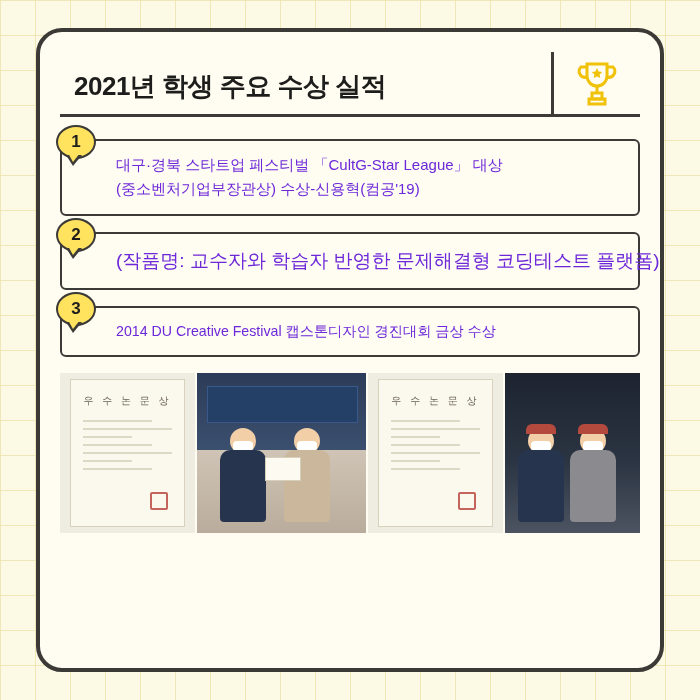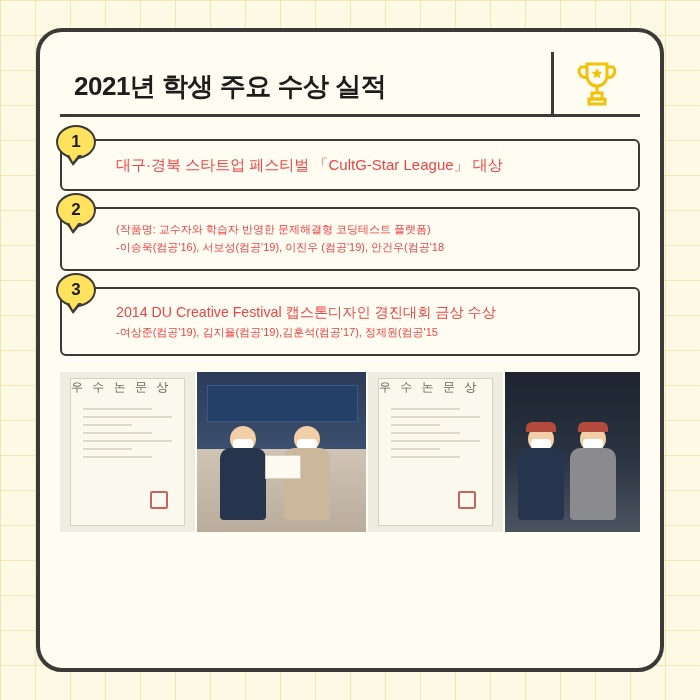--- a/index.html
+++ b/index.html
@@ -120,24 +120,24 @@
     width: 0;
     height: 0;
     border-left: 5px solid transparent;
     border-right: 7px solid transparent;
     border-top: 9px solid #ffe25e;
     z-index: 2;
   }
   .entry-line {
     font-size: 14.2px;
     line-height: 1.62;
-    color: #ef4444;
+    color: #6d28d9;
     white-space: nowrap;
   }
-  .entry-line.small { font-size: 11px; }
+  .entry-line.small { font-size: 19px; }
   .entry-1 .entry-line { font-size: 15px; }
 
   
   #photos {
     display: flex;
     margin: 16px 2px 0 2px;
     height: 160px;
     gap: 2px;
   }
   .photo {
@@ -149,24 +149,25 @@
   .photo.wide { flex: 1.25 1 auto; }
 
   
   .cert-inner {
     position: absolute;
     inset: 6px 10px;
     background: #fbf8ee;
     border: 1px solid #d8d2bd;
   }
   .cert-title {
-    font-size: 12px;
+    text-align: center;
+    font-size: 10px;
     letter-spacing: 3px;
     color: #6b6455;
-    margin-top: 0;
+    margin-top: 14px;
   }
   .cert-lines {
     margin: 12px 12px;
   }
   .cert-lines i {
     display: block;
     height: 2px;
     background: #ded8c6;
     margin-bottom: 6px;
   }
@@ -277,32 +278,31 @@
           <path d="M14 40 h16 v5 h-16 z" fill="none" stroke="#f0c20a" stroke-width="3"></path>
           <path d="M17 34 h10 v6 h-10 z" fill="none" stroke="#f0c20a" stroke-width="3"></path>
           <path d="M22 9 l1.6 3.4 3.6 .5 -2.6 2.6 .6 3.6 -3.2 -1.7 -3.2 1.7 .6 -3.6 -2.6 -2.6 3.6 -.5 z" fill="#f0c20a"></path>
         </svg>
       </div>
     </div>
 
     <div class="entry entry-1">
       <div class="badge">1</div>
       <div class="entry-line">대구·경북 스타트업 페스티벌 「CultG-Star League」 대상</div>
+      <div class="entry-line">(중소벤처기업부장관상) 수상-신용혁(컴공'19)</div>
     </div>
 
     <div class="entry">
       <div class="badge">2</div>
       <div class="entry-line small">(작품명: 교수자와 학습자 반영한 문제해결형 코딩테스트 플랫폼)</div>
-      <div class="entry-line small">-이승욱(컴공'16), 서보성(컴공'19), 이진우 (컴공'19), 안건우(컴공'18</div>
     </div>
 
     <div class="entry">
       <div class="badge">3</div>
       <div class="entry-line">2014 DU Creative Festival 캡스톤디자인 경진대회 금상 수상</div>
-      <div class="entry-line small">-여상준(컴공'19), 김지율(컴공'19),김훈석(컴공'17), 정제원(컴공'15</div>
     </div>
 
     <div id="photos">
 
       <div class="photo cert">
         <div class="cert-inner">
           <div class="cert-title">우 수 논 문 상</div>
           <div class="cert-lines">
             <i class="mid"></i>
               <i></i>

